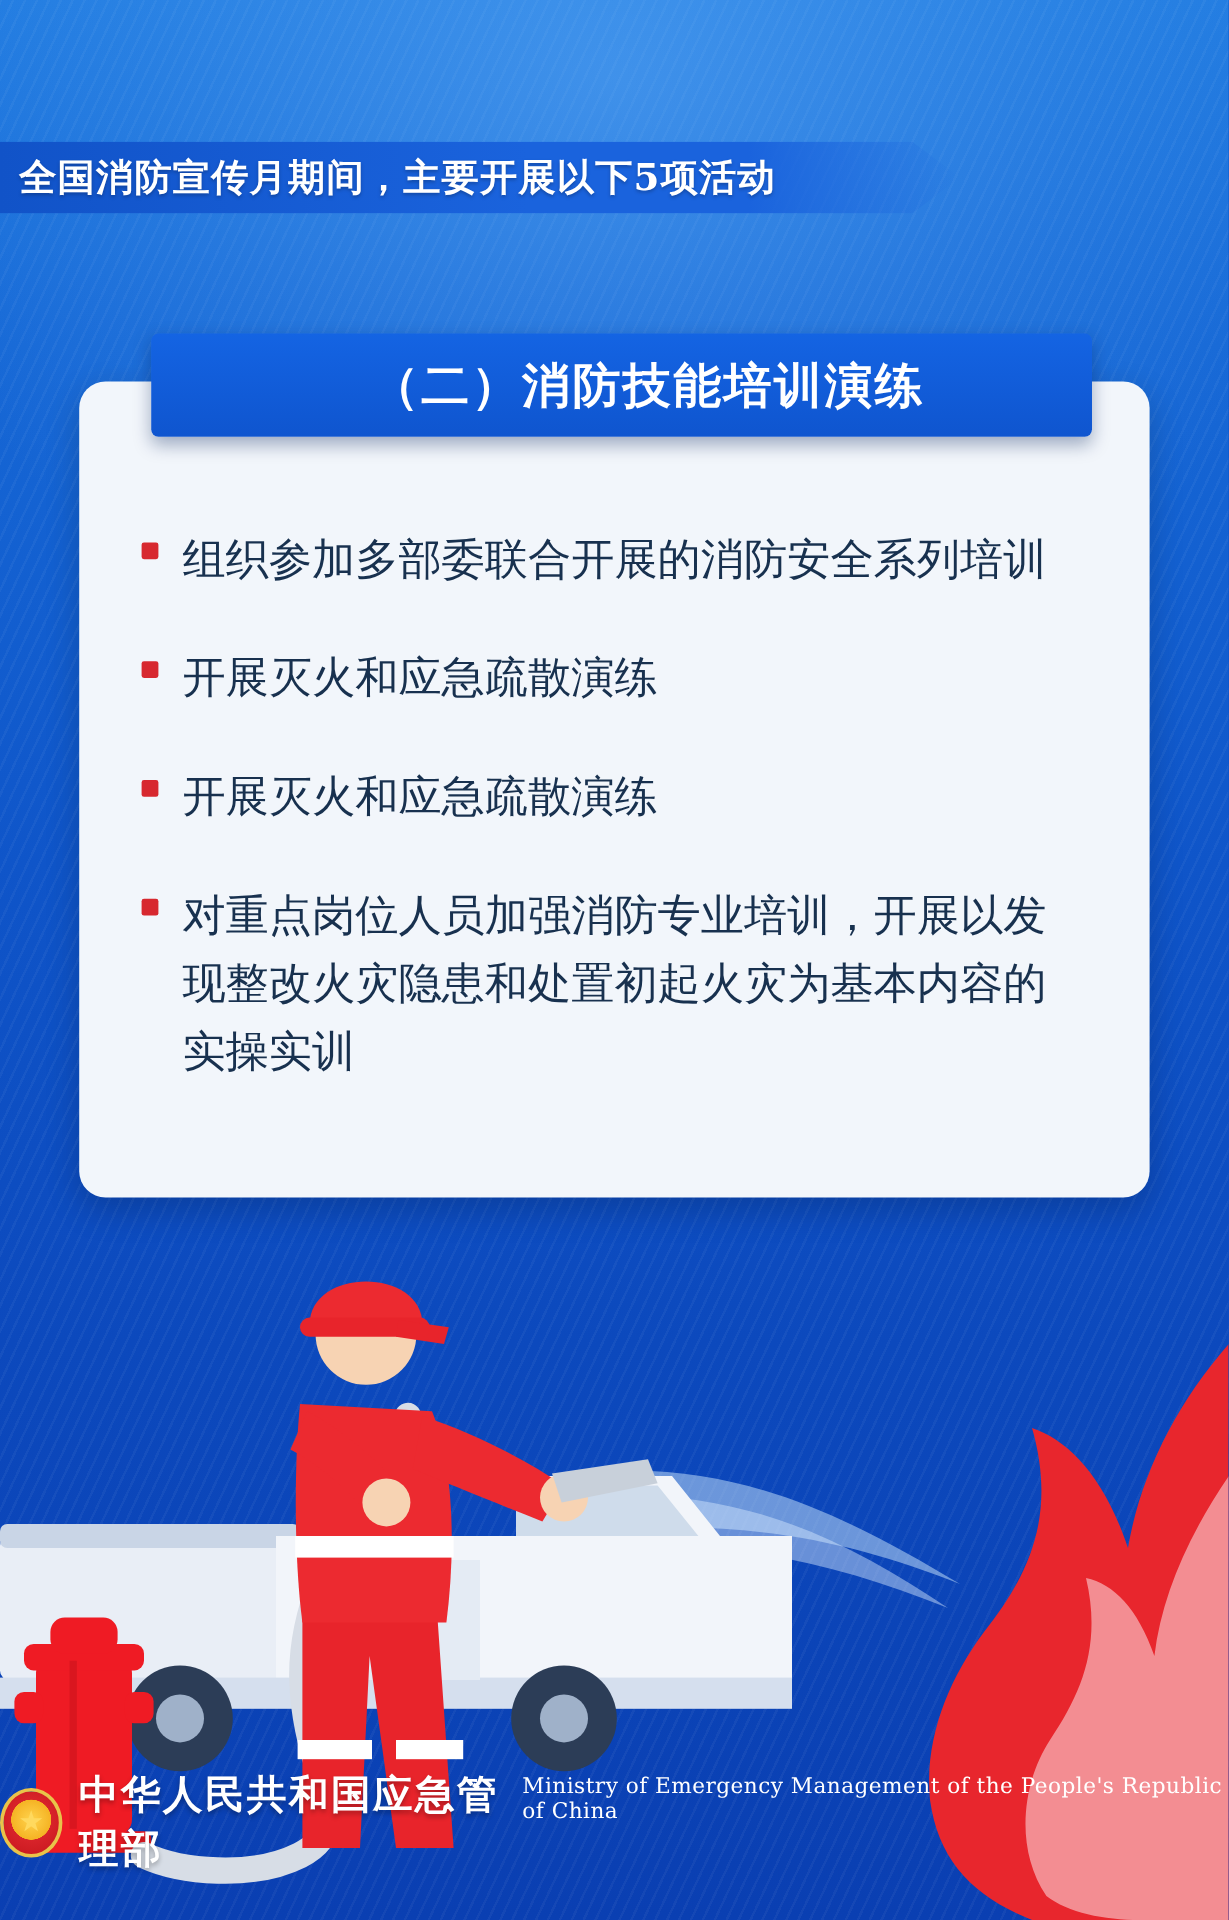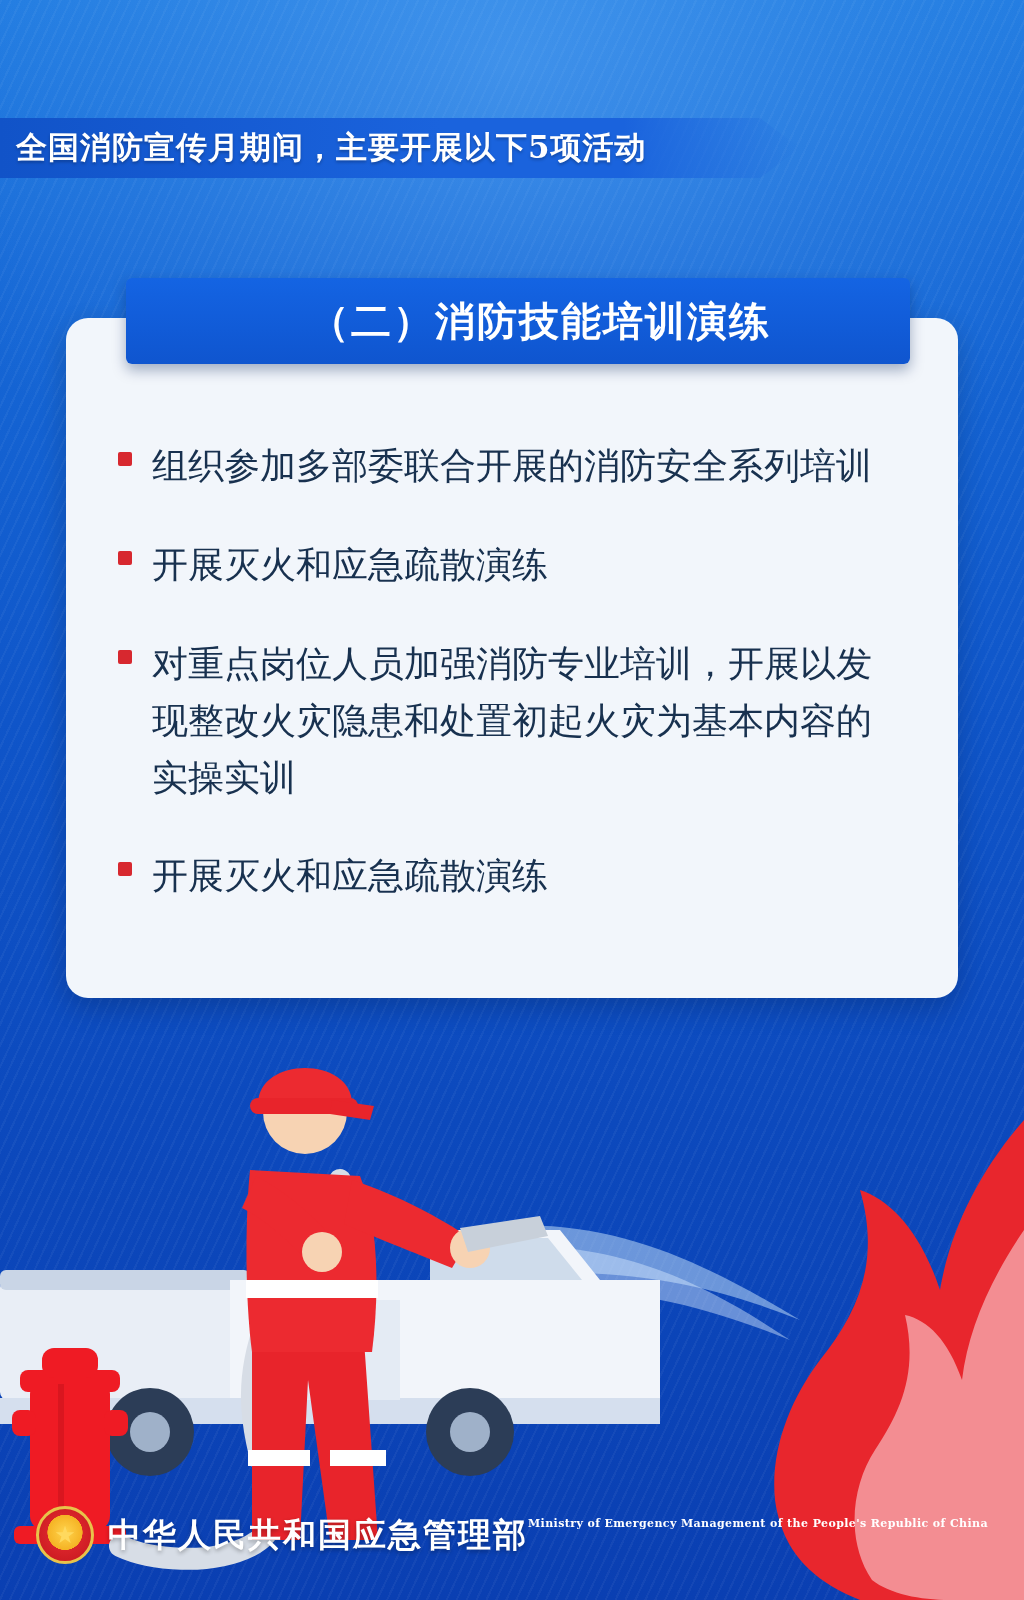--- a/index.html
+++ b/index.html
@@ -184,25 +184,24 @@
   .footer-cn {
     color: #ffffff;
     font-size: 33px;
     font-weight: bold;
     letter-spacing: 2px;
     font-family: "DejaVu Serif", "Liberation Serif", serif;
     text-shadow: 0 2px 4px rgba(0,0,0,0.3);
   }
   .footer-en {
     color: #ffffff;
-    font-size: 11px;
+    font-size: 18px;
     letter-spacing: 0.4px;
     margin-top: 4px;
     font-family: "DejaVu Serif", "Liberation Serif", serif;
-    font-weight: bold;
   }
 </style>
 </head>
 <body>
 
 <div id="poster">
   <div class="texture"></div>
   <div class="glow"></div>
 
   <div class="banner">
@@ -219,25 +218,25 @@
       <div class="bullet-row">
         <span class="bullet-dot"></span>
         <span class="bullet-text">组织参加多部委联合开展的消防安全系列培训</span>
       </div>
       <div class="bullet-row">
         <span class="bullet-dot"></span>
         <span class="bullet-text">开展灭火和应急疏散演练</span>
       </div>
       <div class="bullet-row">
         <span class="bullet-dot"></span>
-        <span class="bullet-text">对重点岗位人员加强消防专业培训，开展以发现整改火灾隐患和处置初起火灾为基本内容的实操实训</span>
+        <span class="bullet-text">开展灭火和应急疏散演练</span>
       </div>
       <div class="bullet-row">
         <span class="bullet-dot"></span>
-        <span class="bullet-text">开展灭火和应急疏散演练</span>
+        <span class="bullet-text">对重点岗位人员加强消防专业培训，开展以发现整改火灾隐患和处置初起火灾为基本内容的实操实训</span>
       </div>
     </div>
   </div>
 
   <div class="scene">
     <svg width="1024" height="620" viewBox="0 0 1024 620" xmlns="http://www.w3.org/2000/svg">
 
       <path d="M470 250 C 600 230, 700 280, 800 340 C 700 300, 600 282, 470 300 Z" fill="#bcd9f5" opacity="0.55"></path>
       <path d="M475 268 C 610 255, 700 300, 790 360 C 690 320, 600 300, 475 312 Z" fill="#d9ecff" opacity="0.45"></path>
 

